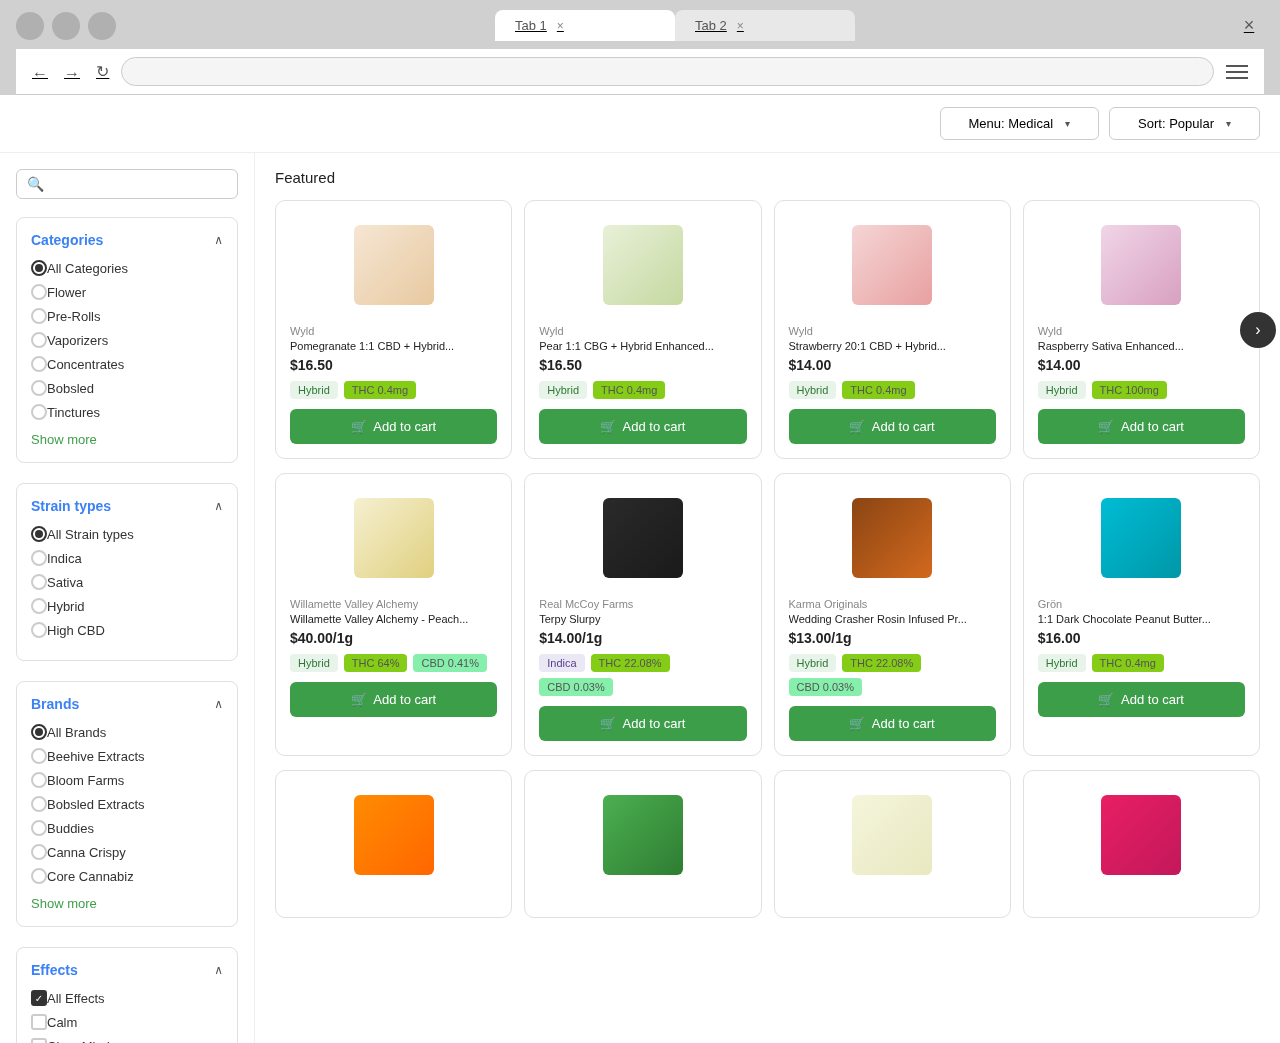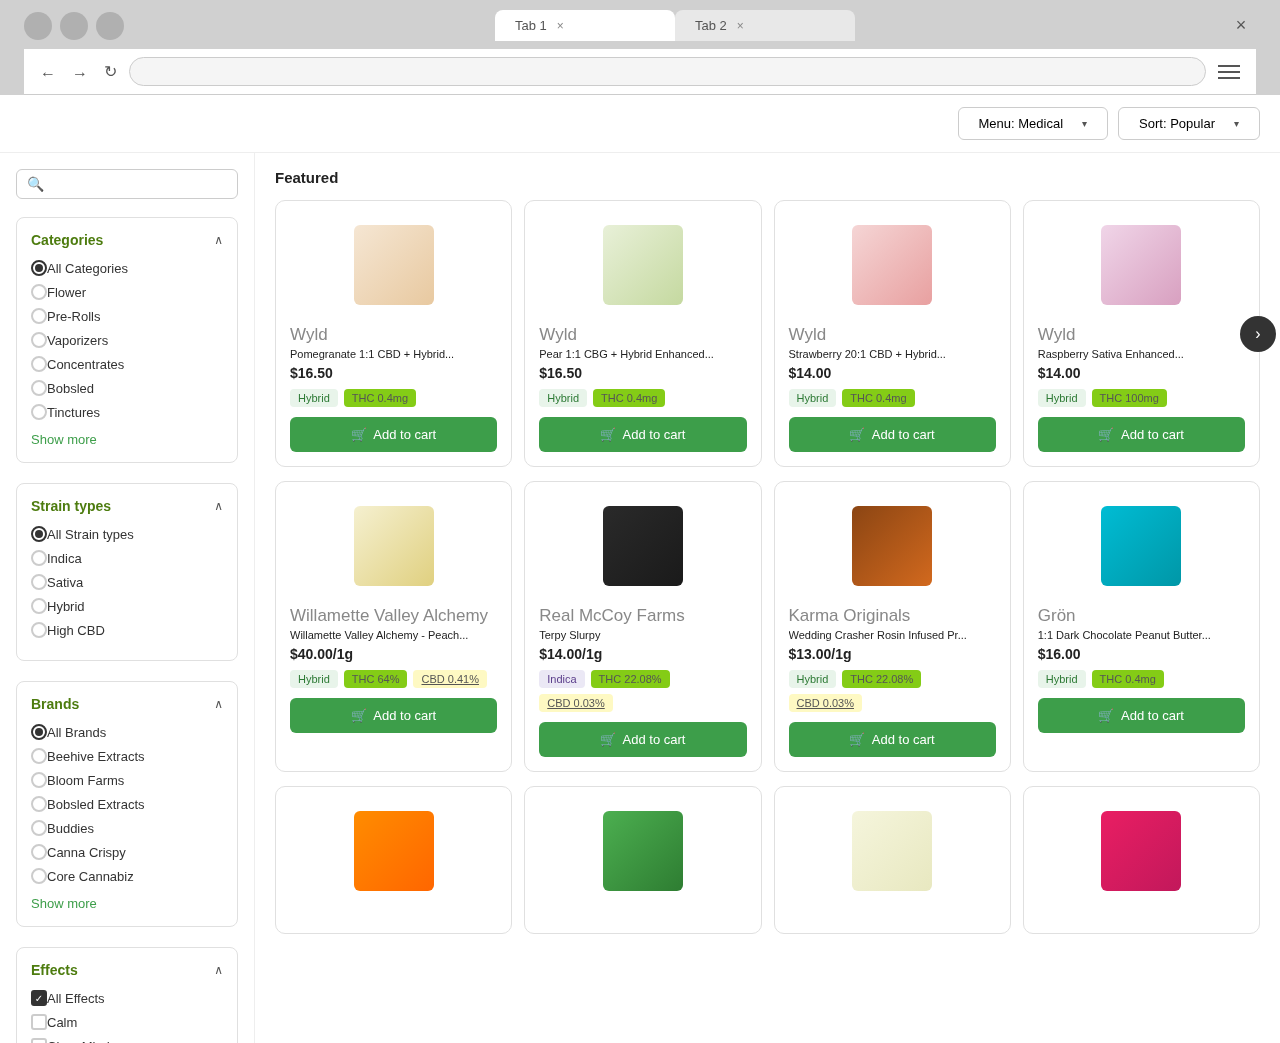--- a/index.html
+++ b/index.html
@@ -1,79 +1,79 @@
 <!DOCTYPE html>
 <html><head>
   <meta charset="utf-8">
   <style>
     * { box-sizing: border-box; margin: 0; padding: 0; }
     body { font-family: -apple-system, BlinkMacSystemFont, 'Segoe UI', sans-serif; background: #d0d0d0; width: 1280px; min-height: 1043px; }
 
     
-    .browser-chrome { background: #d0d0d0; padding: 10px 24px 0; }
+    .browser-chrome { background: #d0d0d0; padding: 10px 16px 0; text-decoration: underline; }
     .browser-top-bar { display: flex; align-items: center; justify-content: space-between; margin-bottom: 8px; }
     .browser-controls { display: flex; gap: 8px; }
     .browser-dot { width: 28px; height: 28px; border-radius: 50%; background: #b0b0b0; }
     .browser-close-btn { width: 30px; height: 30px; background: none; border: none; cursor: pointer; font-size: 18px; color: #555; }
     .browser-tabs { display: flex; gap: 0; }
     .browser-tab { background: #e8e8e8; border-radius: 8px 8px 0 0; padding: 8px 20px; font-size: 13px; color: #555; display: flex; align-items: center; gap: 10px; min-width: 180px; position: relative; }
     .browser-tab.active { background: #fff; }
     .browser-tab-close { font-size: 12px; color: #888; cursor: pointer; }
     .browser-nav-bar { background: #fff; display: flex; align-items: center; gap: 8px; padding: 8px 12px; border-bottom: 1px solid #ccc; }
     .nav-btn { background: none; border: none; cursor: pointer; font-size: 16px; color: #555; padding: 4px; }
     .url-bar { flex: 1; border: 1px solid #ccc; border-radius: 20px; padding: 6px 16px; font-size: 13px; background: #f5f5f5; color: #333; }
     .menu-icon { display: flex; flex-direction: column; gap: 4px; cursor: pointer; padding: 4px; }
     .menu-line { width: 22px; height: 2px; background: #555; }
 
     
     .main-content { background: #fff; display: flex; flex-direction: column; min-height: 900px; }
     .top-bar { display: flex; justify-content: flex-end; align-items: center; padding: 12px 20px; gap: 10px; border-bottom: 1px solid #eee; }
-    .dropdown-btn { border: 1px solid #ccc; background: #fff; border-radius: 6px; padding: 8px 20px; font-size: 13px; cursor: pointer; display: flex; align-items: center; gap: 19px; }
+    .dropdown-btn { border: 1px solid #ccc; background: #fff; border-radius: 6px; padding: 8px 28px; font-size: 13px; cursor: pointer; display: flex; align-items: center; gap: 12px; }
     .dropdown-arrow { font-size: 10px; color: #555; }
 
     .content-area { display: flex; gap: 0; flex: 1; }
 
     
     .sidebar { width: 255px; min-width: 255px; padding: 16px; border-right: 1px solid #eee; }
     .search-bar { display: flex; align-items: center; gap: 6px; border: 1px solid #ccc; border-radius: 6px; padding: 6px 10px; margin-bottom: 18px; }
     .search-icon-svg { font-size: 14px; color: #888; }
     .search-input { border: none; outline: none; font-size: 13px; background: transparent; width: 100%; }
 
     .filter-section { margin-bottom: 20px; border: 1px solid #e0e0e0; border-radius: 8px; padding: 14px; }
     .filter-header { display: flex; justify-content: space-between; align-items: center; margin-bottom: 12px; cursor: pointer; }
-    .filter-title { font-size: 14px; font-weight: 600; color: #4d7c0f; }
+    .filter-title { font-size: 14px; font-weight: 600; color: #3b82f6; }
     .chevron-icon { font-size: 12px; color: #555; }
 
     .filter-item { display: flex; align-items: center; margin-bottom: 8px; cursor: pointer; }
     .radio-btn { width: 16px; height: 16px; border-radius: 50%; border: 2px solid #ccc; display: flex; align-items: center; justify-content: center; flex-shrink: 0; }
     .radio-btn.selected { border-color: #333; }
     .radio-btn.selected::after { content: ''; width: 8px; height: 8px; border-radius: 50%; background: #333; }
     .checkbox-btn { width: 16px; height: 16px; border: 2px solid #ccc; border-radius: 3px; display: flex; align-items: center; justify-content: center; flex-shrink: 0; }
     .checkbox-btn.checked { border-color: #333; background: #333; }
     .checkbox-btn.checked::after { content: '✓'; color: white; font-size: 10px; }
     .filter-label { font-size: 13px; color: #333; }
     .show-more { color: #3d9e4a; font-size: 13px; cursor: pointer; margin-top: 4px; display: inline-block; }
 
     
     .products-area { flex: 1; padding: 16px 20px; overflow: hidden; }
-    .section-title { font-size: 15px; font-weight: 700; color: #222; margin-bottom: 14px; }
+    .section-title { font-size: 15px; font-weight: 400; color: #222; margin-bottom: 14px; }
 
     .products-row { display: flex; gap: 12px; margin-bottom: 14px; position: relative; }
     .product-card { flex: 1; border: 1px solid #e0e0e0; border-radius: 10px; padding: 14px; cursor: pointer; position: relative; min-width: 0; }
     .product-image-area { height: 100px; display: flex; align-items: center; justify-content: center; margin-bottom: 10px; }
     .product-image-placeholder { width: 90px; height: 85px; background: linear-gradient(135deg, #f0f0f0, #e0e0e0); border-radius: 8px; display: flex; align-items: center; justify-content: center; font-size: 10px; color: #aaa; }
-    .product-brand { font-size: 17px; color: #888; margin-bottom: 3px; }
+    .product-brand { font-size: 11px; color: #888; margin-bottom: 3px; }
     .product-name { font-size: 11px; font-weight: 500; color: #222; margin-bottom: 5px; white-space: nowrap; overflow: hidden; text-overflow: ellipsis; }
     .product-price { font-size: 14px; font-weight: 600; color: #222; margin-bottom: 8px; }
     .product-badges { display: flex; gap: 6px; flex-wrap: wrap; margin-bottom: 10px; }
     .badge { font-size: 11px; padding: 3px 8px; border-radius: 4px; }
     .badge-hybrid { background: #e8f4ea; color: #2d7a35; }
     .badge-indica { background: #ebe8f5; color: #5a3d8a; }
     .badge-thc { background: #84cc16; color: #555; }
-    .badge-cbd { background: #fef9c3; color: #555; text-decoration: underline; }
+    .badge-cbd { background: #86efac; color: #555; }
 
     .add-to-cart-btn { width: 100%; background: #3d9e4a; color: white; border: none; border-radius: 6px; padding: 10px; font-size: 13px; cursor: pointer; display: flex; align-items: center; justify-content: center; gap: 6px; }
 
     .next-btn { position: absolute; right: -16px; top: 50%; transform: translateY(-50%); width: 36px; height: 36px; border-radius: 50%; background: #333; color: white; border: none; cursor: pointer; font-size: 16px; z-index: 10; display: flex; align-items: center; justify-content: center; }
 
     
     .img-wyld-pomegranate { background: linear-gradient(135deg, #f5e6d3, #e8c9a0); }
     .img-wyld-pear { background: linear-gradient(135deg, #e8f0d8, #c5d9a0); }
     .img-wyld-strawberry { background: linear-gradient(135deg, #f5d5d5, #e8a0a0); }
     .img-wyld-raspberry { background: linear-gradient(135deg, #f0d5e8, #d8a0c0); }

